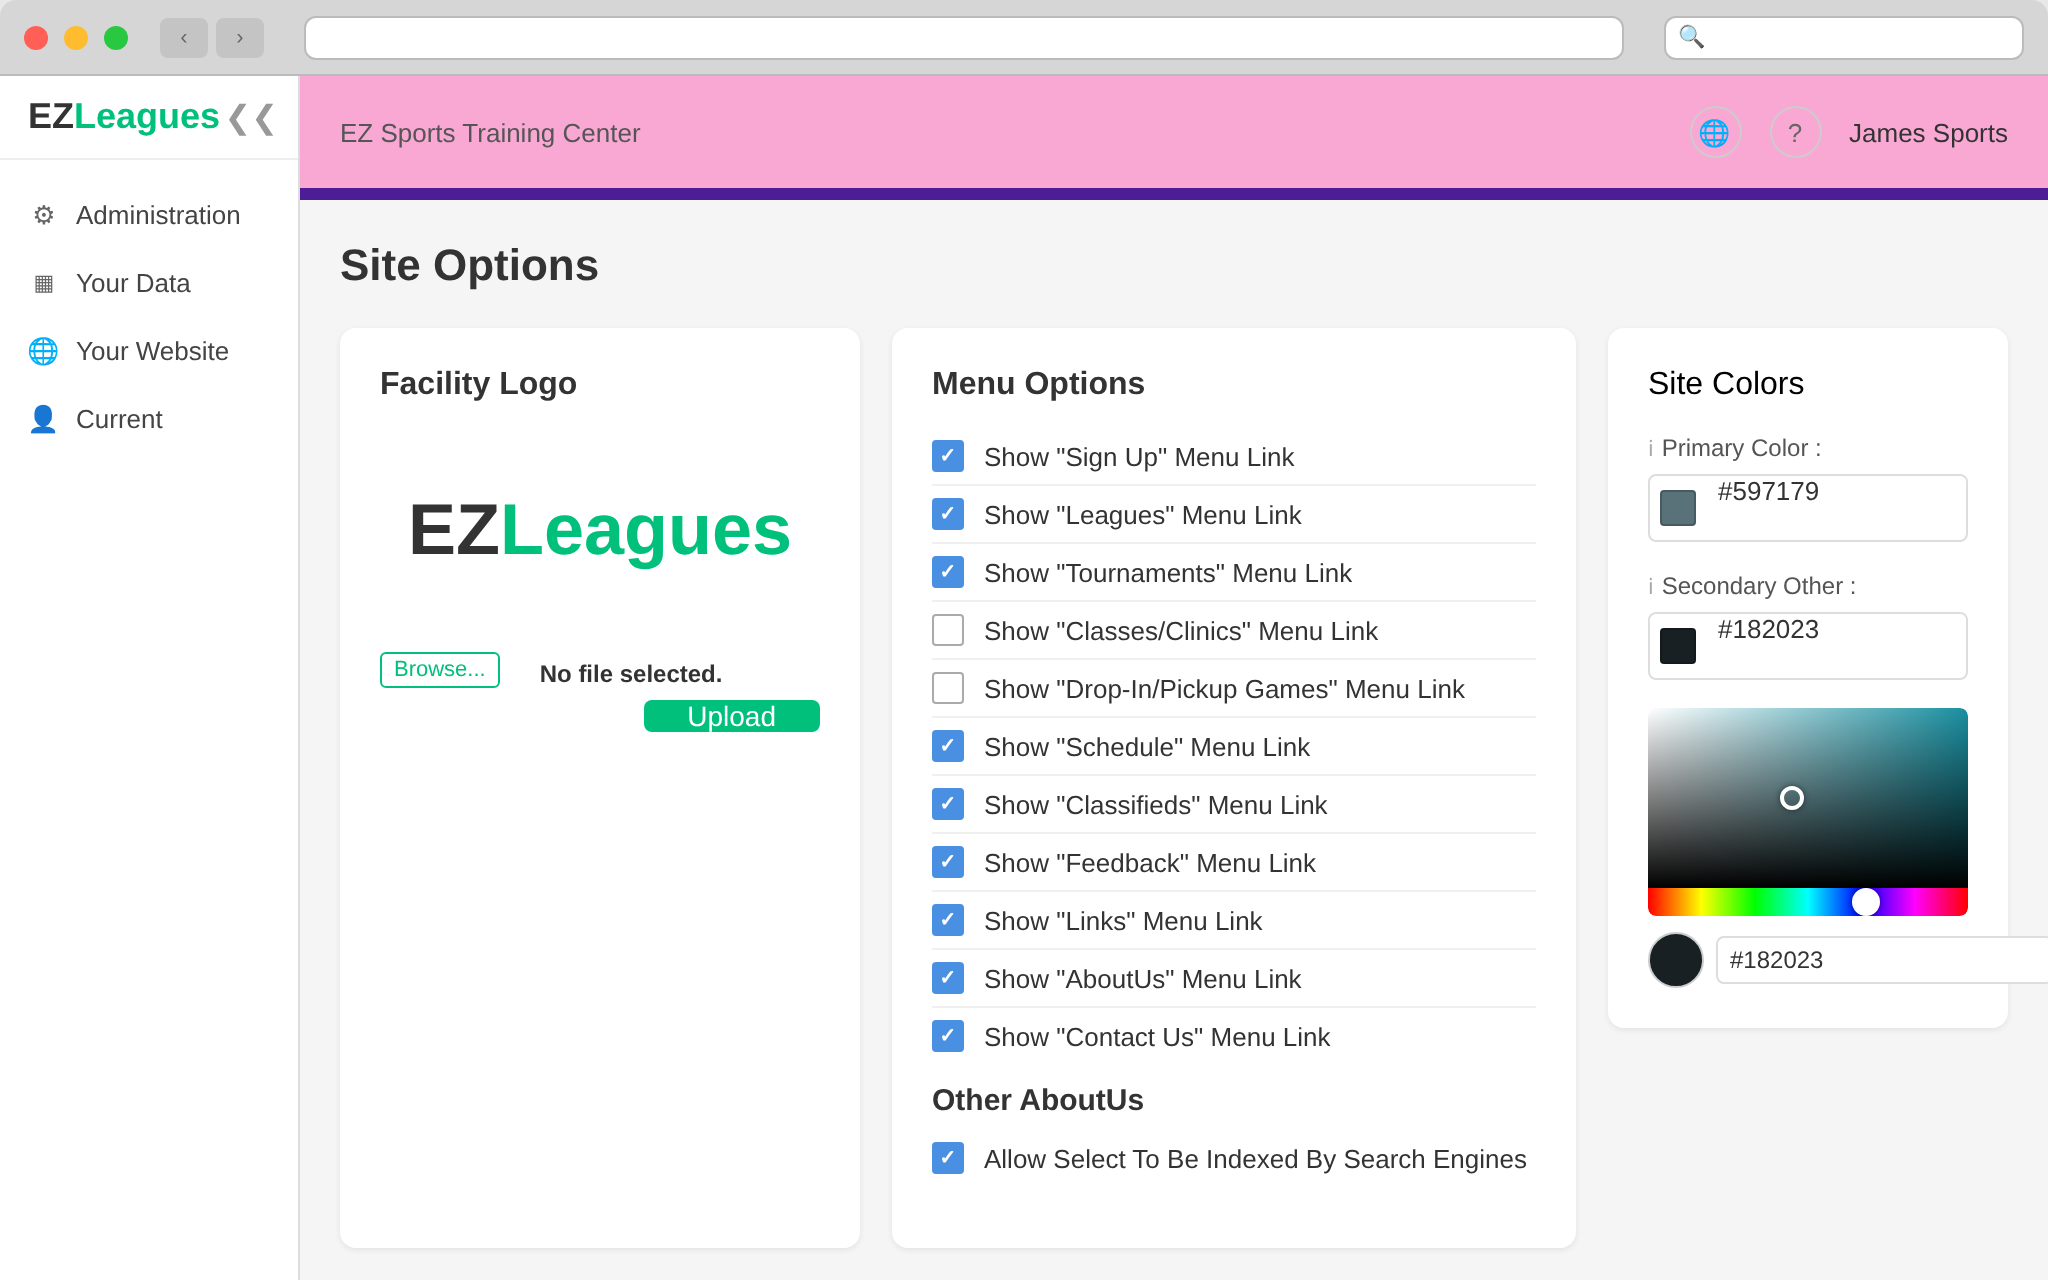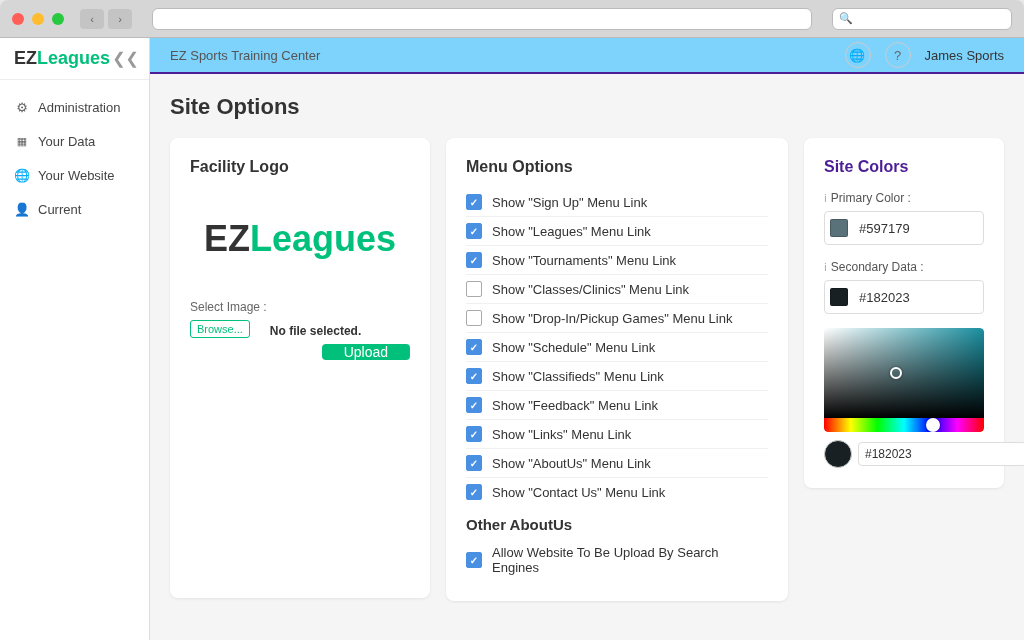--- a/index.html
+++ b/index.html
@@ -21,21 +21,21 @@
 
     
     .sidebar { width: 150px; background: white; border-right: 1px solid #ddd; display: flex; flex-direction: column; padding-top: 0; flex-shrink: 0; }
     .logo-ez { color: #333; }
     .logo-leagues { color: #00c07b; }
     .sidebar-nav { padding: 10px 0; }
     .nav-item { display: flex; align-items: center; gap: 8px; padding: 9px 14px; cursor: pointer; font-size: 13px; color: #444; }
     .nav-icon { width: 16px; height: 16px; display: flex; align-items: center; justify-content: center; color: #666; font-size: 13px; flex-shrink: 0; }
 
     
-    .header { display: flex; align-items: center; background: #7dd3fc; border-bottom: 2px solid #4c1d95; padding: 0 20px; height: 36px; flex-shrink: 0; }
+    .header { display: flex; align-items: center; background: #f9a8d4; border-bottom: 6px solid #4c1d95; padding: 0 20px; height: 62px; flex-shrink: 0; }
     .header-title { font-size: 13px; color: #555; flex: 1; }
     .header-actions { display: flex; align-items: center; gap: 14px; }
     .header-icon { width: 26px; height: 26px; border-radius: 50%; border: 1.5px solid #ccc; display: flex; align-items: center; justify-content: center; cursor: pointer; font-size: 13px; color: #666; }
     .header-user { font-size: 13px; color: #333; font-weight: 500; }
 
     
     .main { display: flex; flex: 1; flex-direction: column; overflow: hidden; }
     .content { flex: 1; overflow-y: auto; padding: 20px 20px 20px 20px; }
     .page-title { font-size: 22px; font-weight: 700; color: #333; margin-bottom: 18px; }
 
@@ -62,24 +62,24 @@
     .card-menu { flex: 1; min-height: 460px; }
     .menu-item-row { display: flex; align-items: center; gap: 10px; padding: 6px 0; font-size: 13px; color: #333; border-bottom: 1px solid #f0f0f0; }
     .menu-item-row:last-child { border-bottom: none; }
     .checkbox { width: 16px; height: 16px; border: 1.5px solid #aaa; border-radius: 2px; display: flex; align-items: center; justify-content: center; flex-shrink: 0; background: white; }
     .checkbox.checked { background: #4a90e2; border-color: #4a90e2; }
     .checkbox.checked::after { content: '✓'; font-size: 10px; color: white; font-weight: 700; }
     .other-options-title { font-size: 15px; font-weight: 700; color: #333; margin-top: 10px; margin-bottom: 6px; }
 
     
     .card-colors { width: 200px; flex-shrink: 0; }
-    .color-section-title { font-size: 16px; font-weight: 700; color: #4c1d95; margin-bottom: 14px; }
+    .color-section-title { font-size: 16px; font-weight: 400; color: #000000; margin-bottom: 14px; }
     .color-label-row { display: flex; align-items: center; gap: 4px; font-size: 12px; color: #555; margin-bottom: 6px; }
     .info-icon { font-size: 11px; color: #aaa; }
-    .color-input-row { display: flex; align-items: center; border: 1.5px solid #ddd; border-radius: 4px; overflow: hidden; margin-bottom: 14px; }
+    .color-input-row { display: flex; align-items: flex-start; border: 1.5px solid #ddd; border-radius: 4px; overflow: hidden; margin-bottom: 14px; }
     .color-swatch { width: 28px; height: 32px; display: flex; align-items: center; justify-content: center; flex-shrink: 0; }
     .color-swatch-box { width: 18px; height: 18px; border-radius: 2px; border: 1px solid rgba(0,0,0,0.2); }
     .color-value { font-size: 13px; color: #333; padding: 0 6px; flex: 1; border: none; outline: none; }
 
     
     .color-picker-area { border-radius: 4px; overflow: hidden; margin-bottom: 8px; }
     .color-gradient { width: 100%; height: 90px; position: relative; background: linear-gradient(to bottom, transparent, black), linear-gradient(to right, white, #1a8fa0); border-radius: 4px 4px 0 0; }
     .color-picker-dot { width: 12px; height: 12px; border-radius: 50%; border: 2px solid white; position: absolute; top: 50%; left: 45%; transform: translate(-50%, -50%); box-shadow: 0 0 3px rgba(0,0,0,0.5); }
     .hue-slider { width: 100%; height: 14px; background: linear-gradient(to right, #ff0000, #ffff00, #00ff00, #00ffff, #0000ff, #ff00ff, #ff0000); border-radius: 0 0 4px 4px; position: relative; }
     .hue-thumb { width: 14px; height: 14px; border-radius: 50%; background: white; border: 2px solid white; box-shadow: 0 0 3px rgba(0,0,0,0.4); position: absolute; top: 0; left: 68%; transform: translateX(-50%); }
@@ -153,21 +153,20 @@
 
       <div class="cards-row">
 
         <div class="card card-logo">
           <div class="card-title">Facility Logo</div>
           <div class="logo-preview">
             <span class="logo-preview-text">
               <span style="color:#333;font-weight:900;">EZ</span><span style="color:#00c07b;font-weight:900;">Leagues</span>
             </span>
           </div>
-          <div class="select-image-label">Select Image :</div>
           <div class="file-row">
             <button class="browse-btn">Browse...</button>
             <span class="no-file">No file selected.</span>
           </div>
           <button class="upload-btn">Upload</button>
         </div>
 
         <div class="card card-menu">
           <div class="card-title">Menu Options</div>
           <div id="menu-items-container">
@@ -213,42 +212,42 @@
               </div>
               <div class="menu-item-row">
                 <div class="checkbox checked"></div>
                 <span>Show "Contact Us" Menu Link</span>
               </div>
             </div>
           <div class="other-options-title">Other AboutUs</div>
           <div id="other-items-container">
               <div class="menu-item-row">
                 <div class="checkbox checked"></div>
-                <span>Allow Website To Be Upload By Search Engines</span>
+                <span>Allow Select To Be Indexed By Search Engines</span>
               </div>
             </div>
         </div>
 
         <div class="card card-colors">
           <div class="color-section-title">Site Colors</div>
 
           <div class="color-label-row">
             <span class="info-icon">ℹ</span>
             <span>Primary Color :</span>
           </div>
           <div class="color-input-row">
             <div class="color-swatch">
               <div class="color-swatch-box" style="background:#597179;"></div>
             </div>
             <input class="color-value" type="text" value="#597179" style="">
           </div>
 
           <div class="color-label-row">
             <span class="info-icon">ℹ</span>
-            <span>Secondary Data :</span>
+            <span>Secondary Other :</span>
           </div>
           <div class="color-input-row">
             <div class="color-swatch">
               <div class="color-swatch-box" style="background:#182023;"></div>
             </div>
             <input class="color-value" type="text" value="#182023" style="">
           </div>
 
           <div class="color-picker-area">
             <div class="color-gradient">

